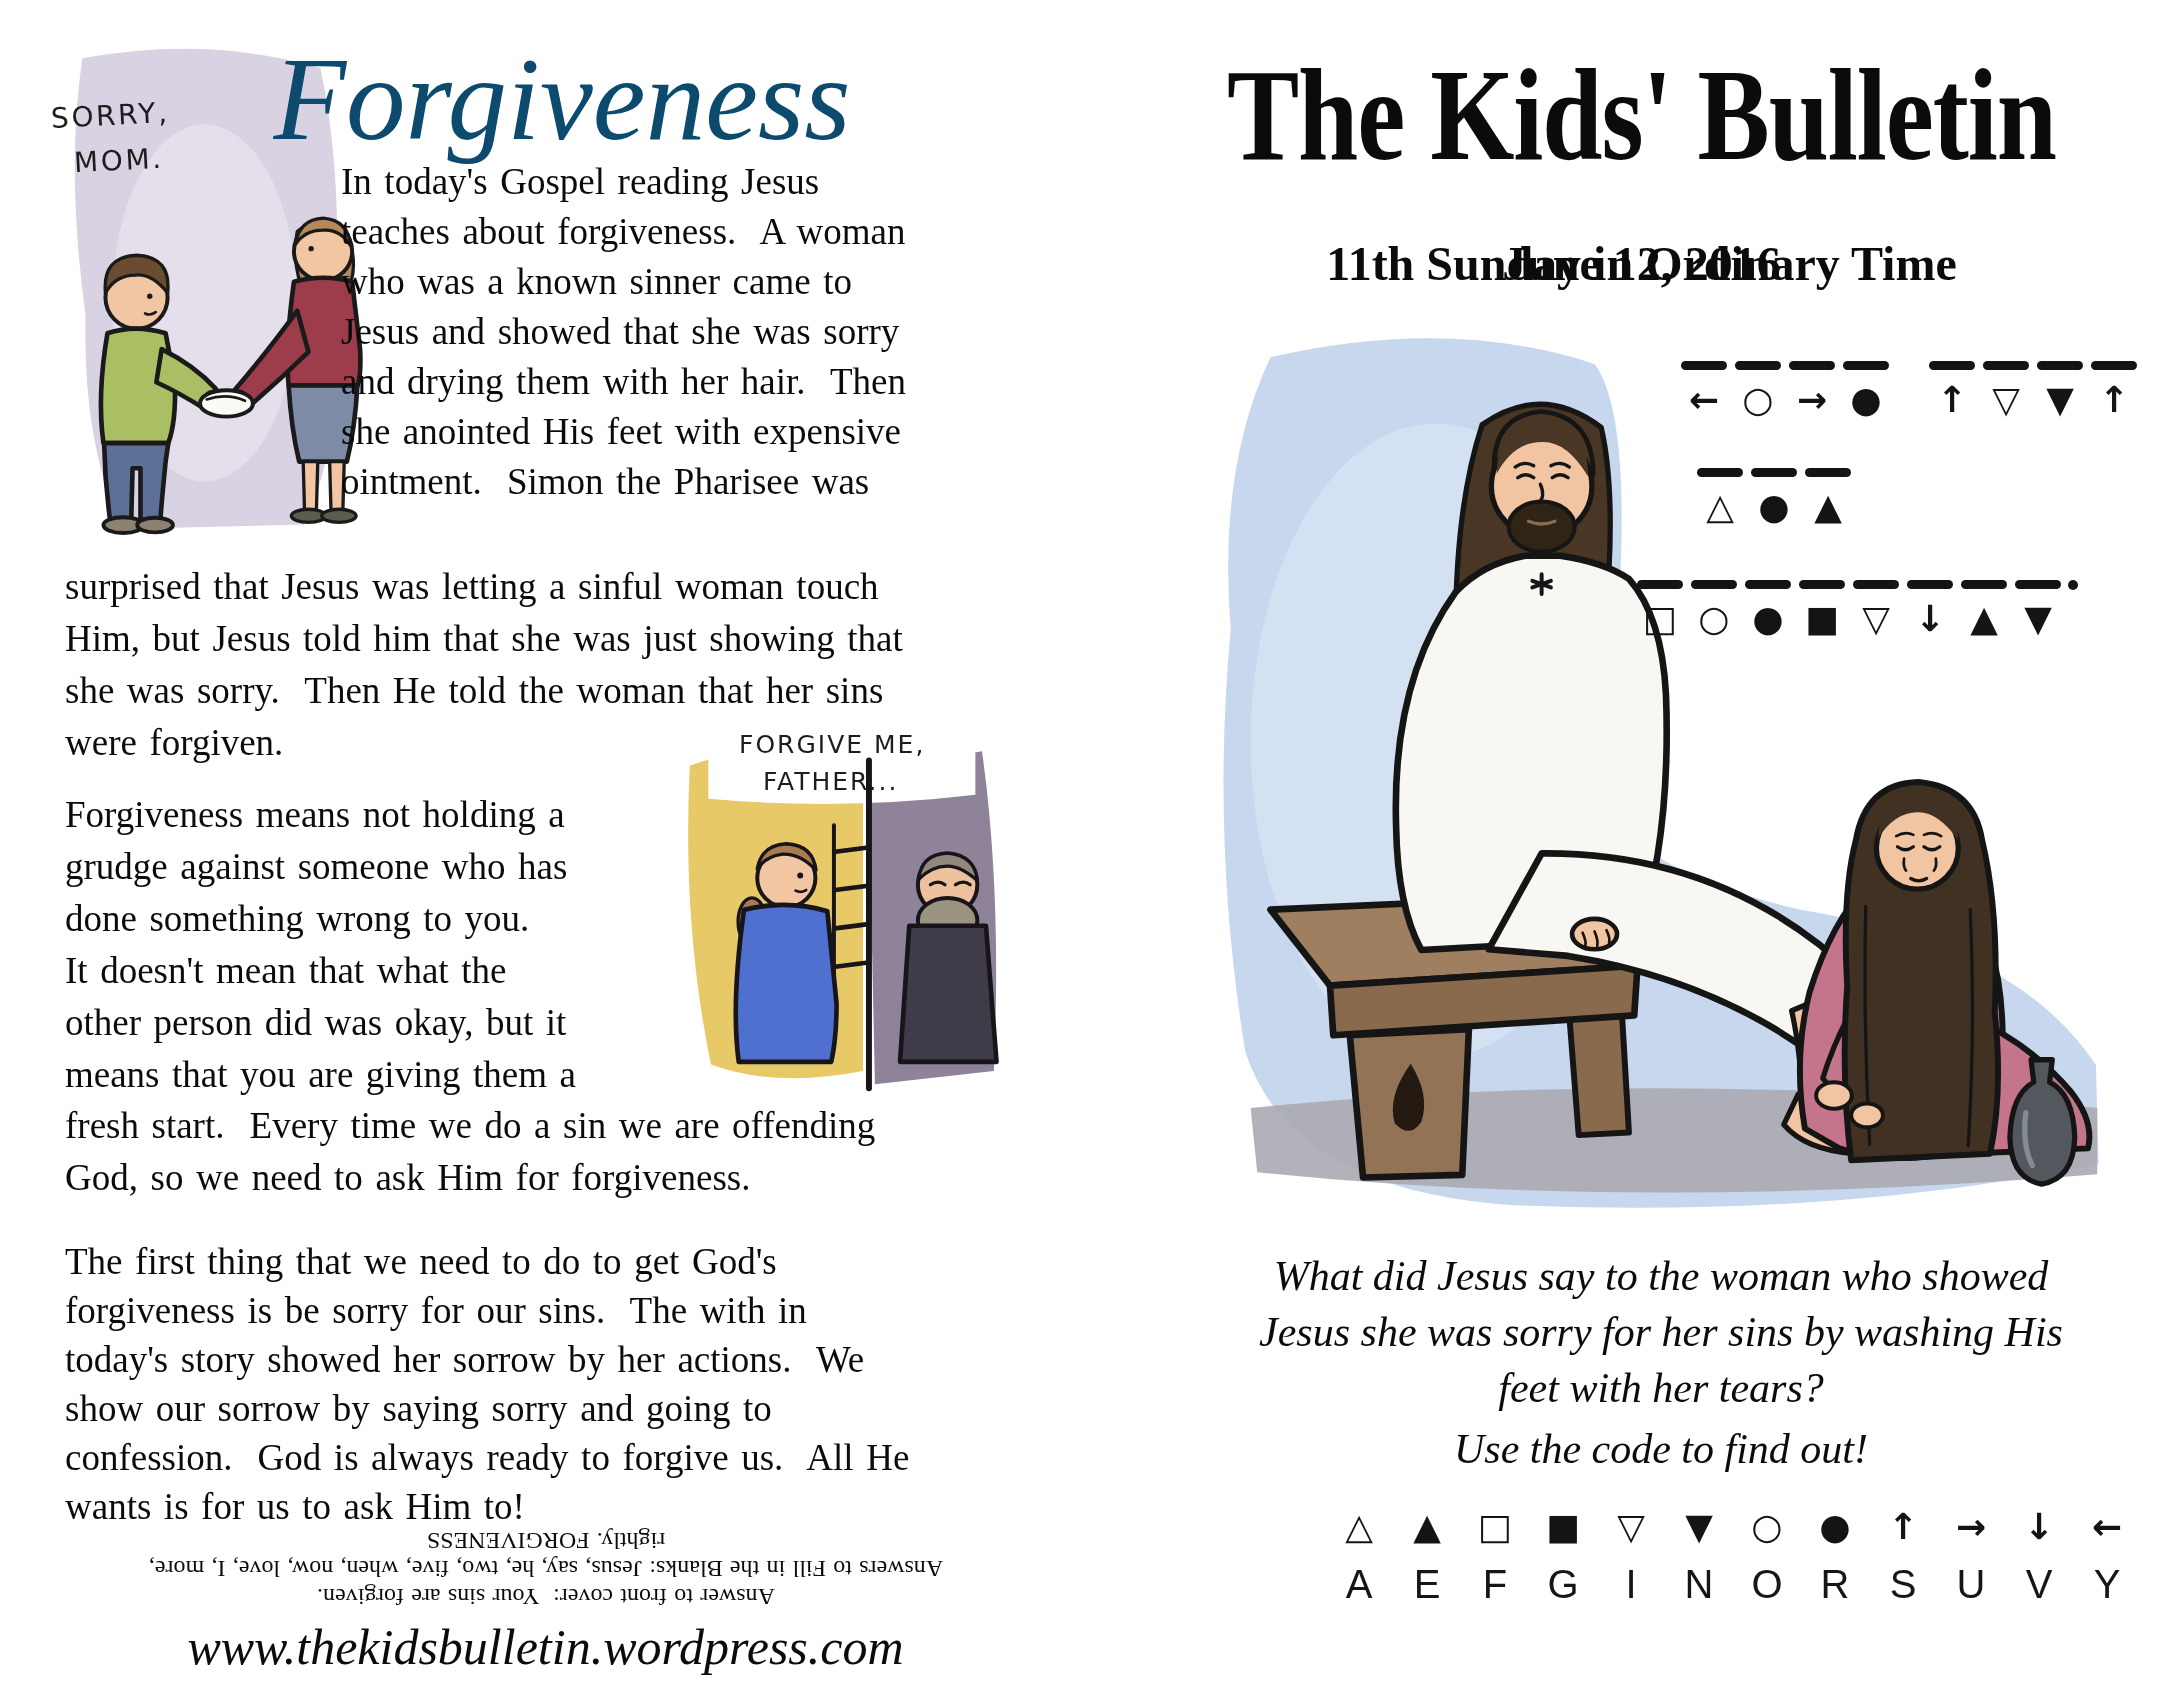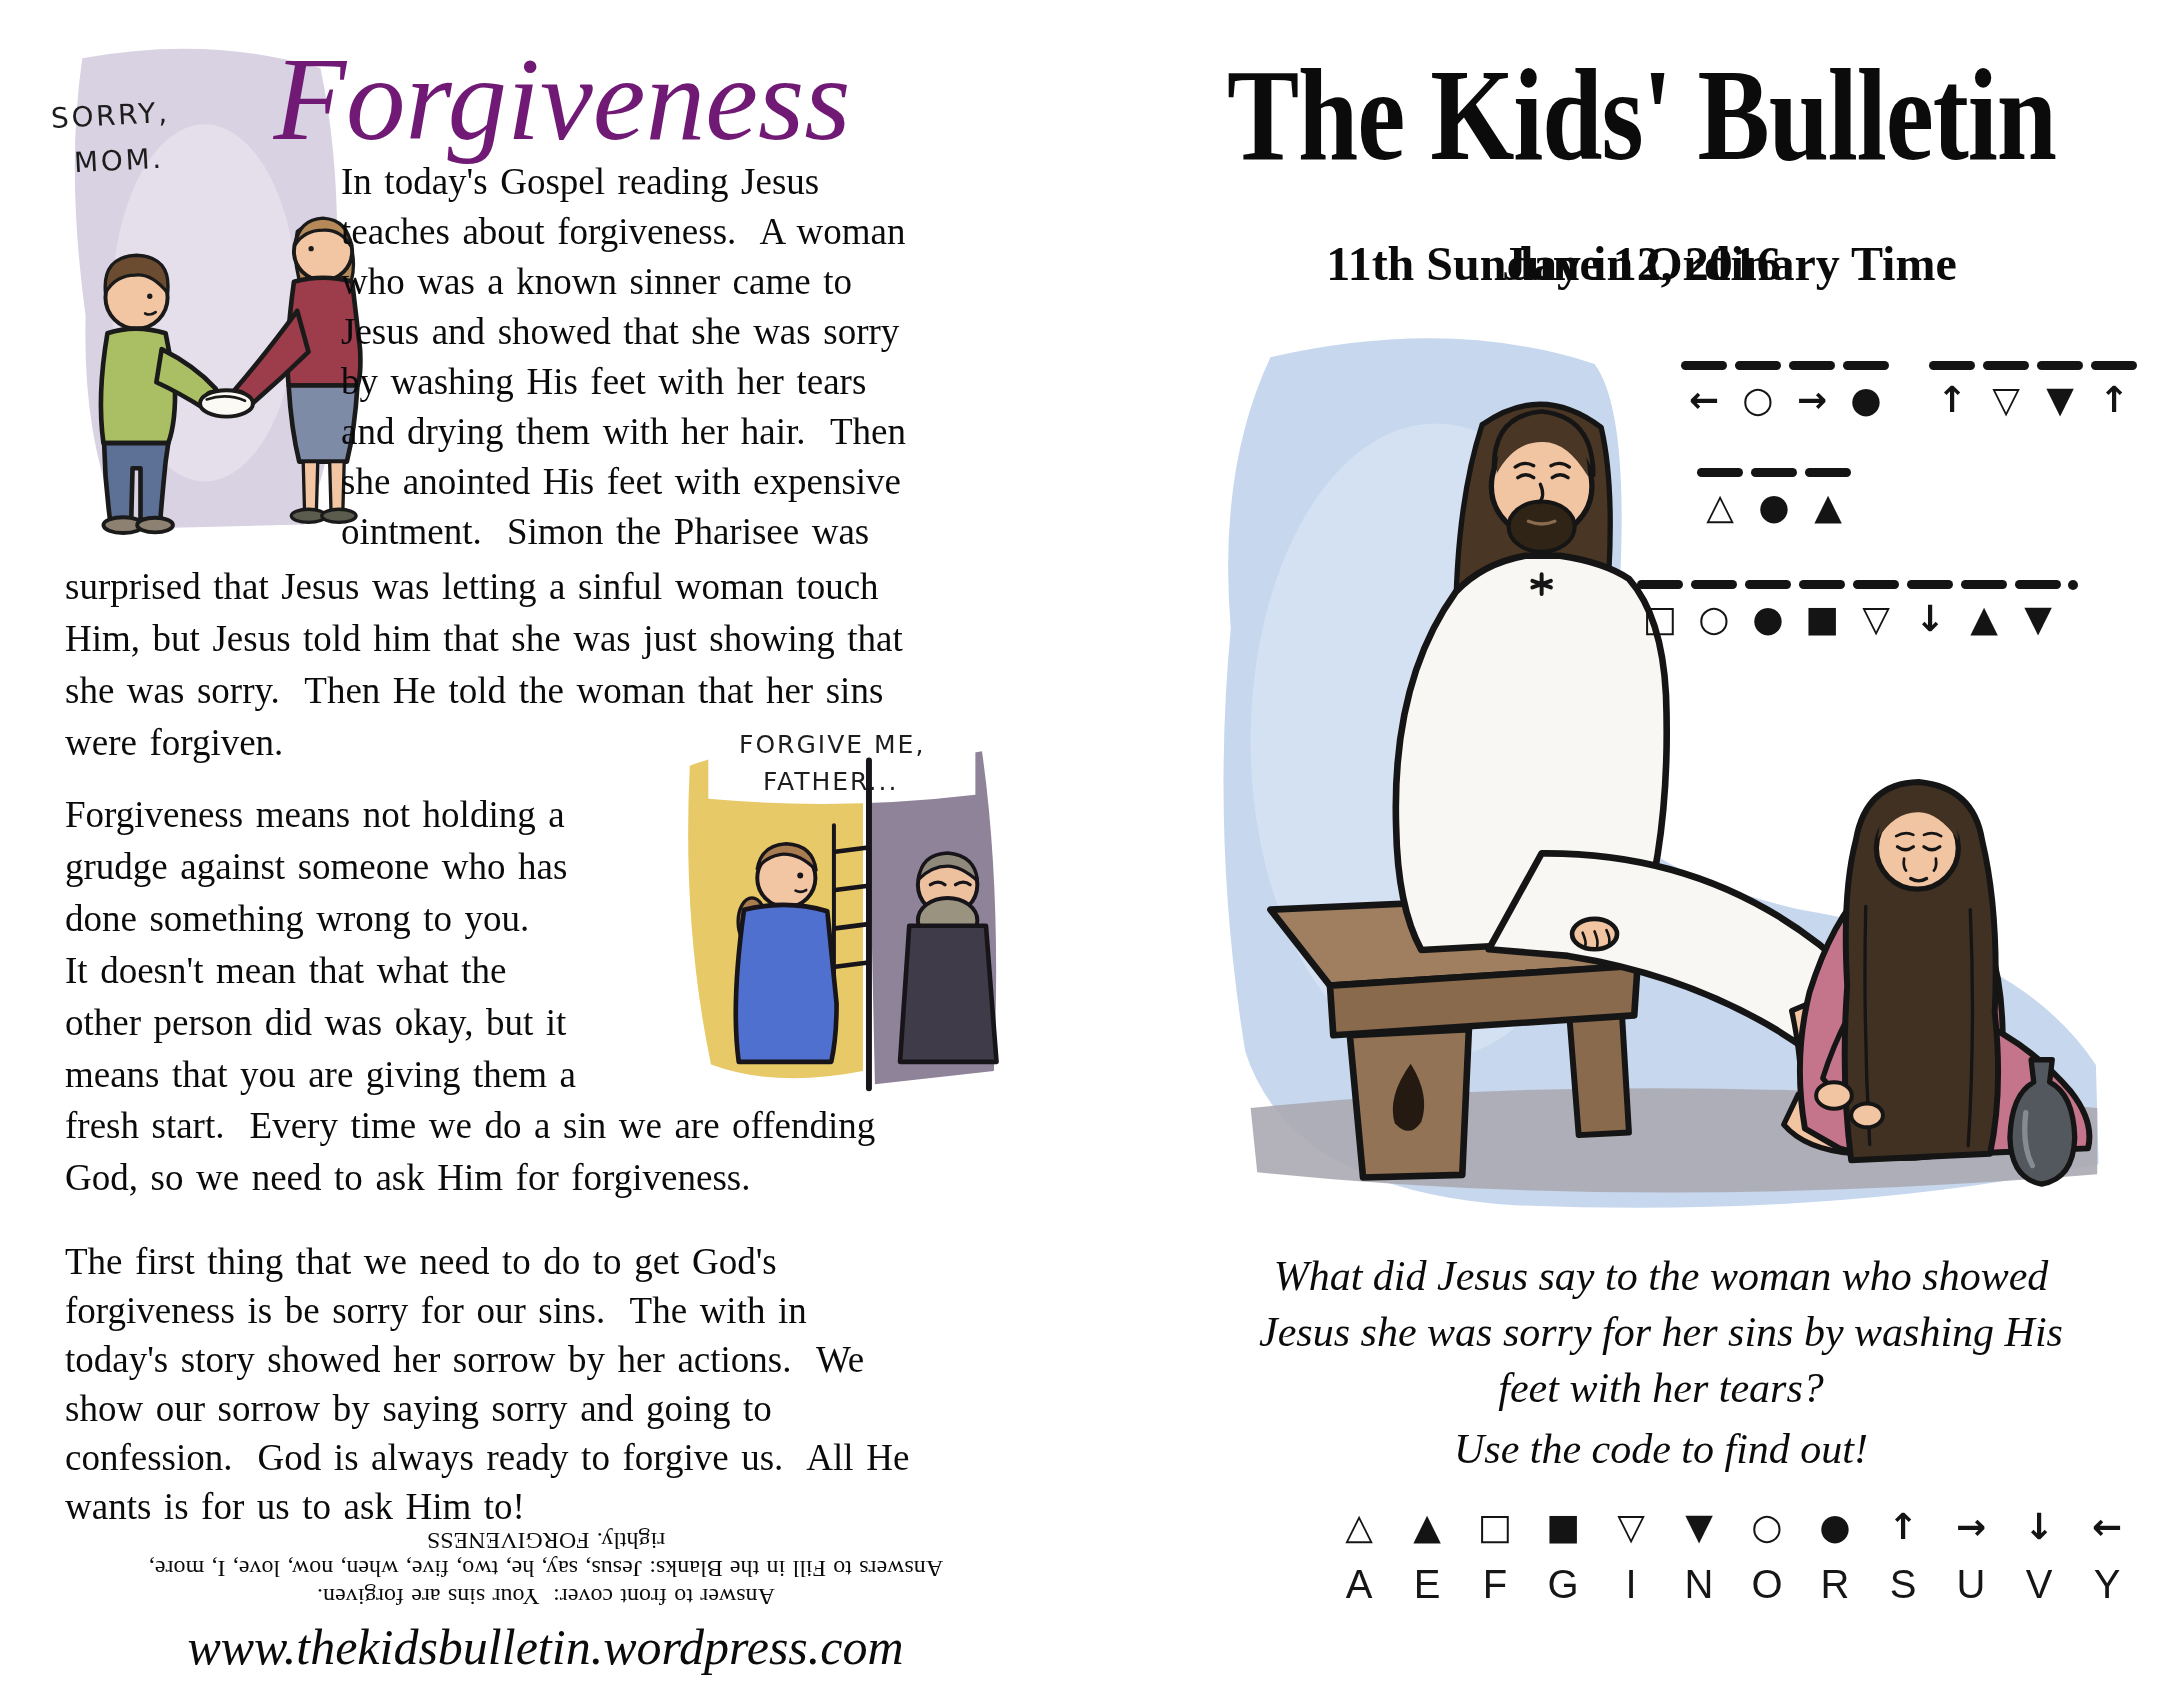--- a/index.html
+++ b/index.html
@@ -70,28 +70,27 @@
         <path d="M382,525 L486,525 Q482,592 470,640 L398,640 Q386,592 382,525 Z" fill="#7e8ba7" stroke="#1a1a1a" stroke-width="7"></path>
         <path d="M404,640 L426,640 L424,714 L406,714 Z" fill="#f2c5a3" stroke="#1a1a1a" stroke-width="5"></path>
         <path d="M444,640 L466,640 L464,714 L446,714 Z" fill="#f2c5a3" stroke="#1a1a1a" stroke-width="5"></path>
         <ellipse cx="412" cy="722" rx="26" ry="10" fill="#5b5b4e" stroke="#1a1a1a" stroke-width="5"></ellipse>
         <ellipse cx="458" cy="722" rx="26" ry="10" fill="#5b5b4e" stroke="#1a1a1a" stroke-width="5"></ellipse>
       </svg>
       <div class="abs caption cap1" style="left:14.6px;top:61px;">SORRY,</div>
       <div class="abs caption cap1" style="left:38px;top:106px;">MOM.</div>
     </div>
 
-    <div class="abs lp-title center" style="left:99px;top:40px;width:926px;color:#701a75;">Forgiveness</div>
+    <div class="abs lp-title center" style="left:99px;top:40px;width:926px;color:#0c4a6e;">Forgiveness</div>
 
     <div class="abs para" style="left:341px;top:157px;width:688px;line-height:50px;">
         <div class="tline">In today's Gospel reading Jesus</div>
         <div class="tline">teaches about forgiveness.  A woman</div>
         <div class="tline">who was a known sinner came to</div>
         <div class="tline">Jesus and showed that she was sorry</div>
-        <div class="tline">by washing His feet with her tears</div>
         <div class="tline">and drying them with her hair.  Then</div>
         <div class="tline">she anointed His feet with expensive</div>
         <div class="tline">ointment.  Simon the Pharisee was</div>
       </div>
     <div class="abs para" style="left:65px;top:561px;width:959px;line-height:52px;">
         <div class="tline">surprised that Jesus was letting a sinful woman touch</div>
         <div class="tline">Him, but Jesus told him that she was just showing that</div>
         <div class="tline">she was sorry.  Then He told the woman that her sins</div>
         <div class="tline">were forgiven.</div>
       </div>

